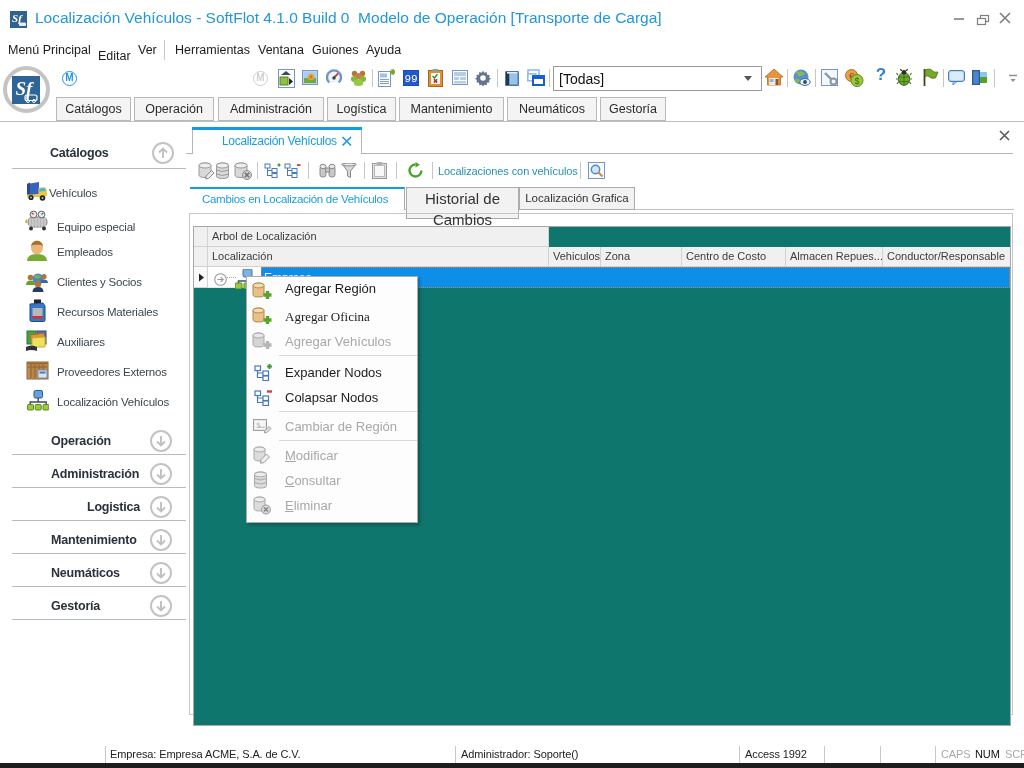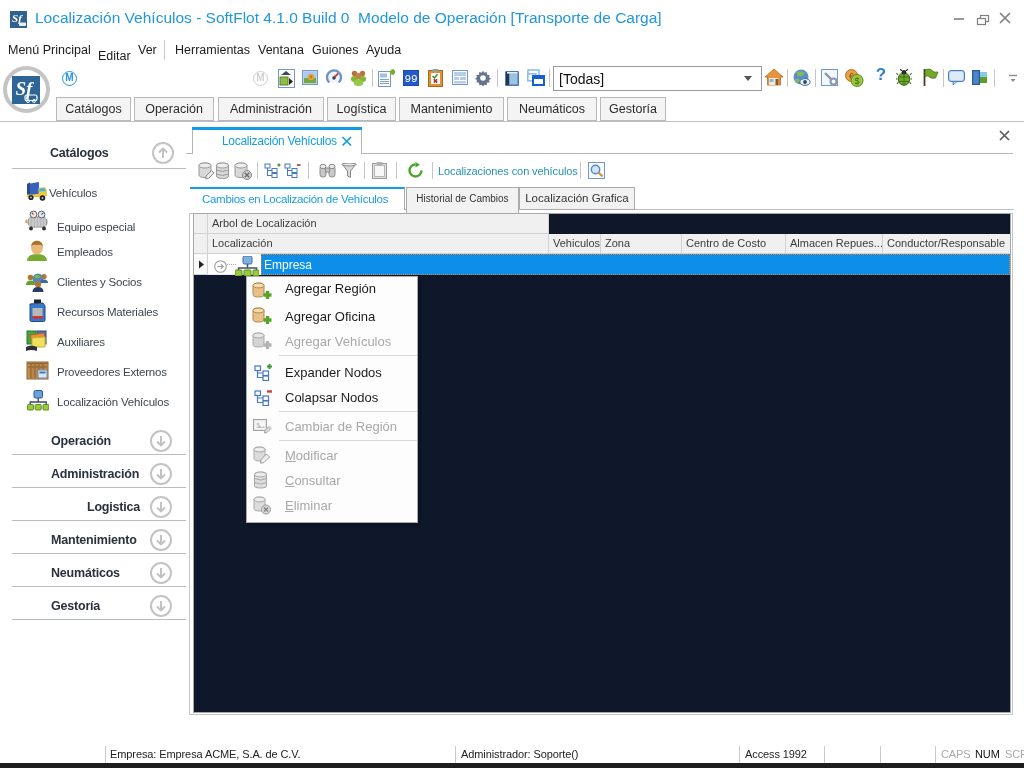--- a/index.html
+++ b/index.html
@@ -448,27 +448,27 @@
     <div class="tbsep" style="left:390px;top:8px;height:17px;"></div>
 
     <svg class="abs" style="left:398px;top:8px;" width="17" height="17">
       <rect x="0.5" y="0.5" width="16" height="16" fill="#f8fbfe" stroke="#7596c8"></rect>
       <circle cx="7.5" cy="7.5" r="4.2" fill="#cfe4f4" stroke="#5588c0" stroke-width="1.4"></circle>
       <path d="M10.5 10.5 L14.5 14.5" stroke="#d09030" stroke-width="2.2"></path>
     </svg>
   </div>
 
   <div class="abs" style="left:190px;top:209px;width:824px;height:1px;background:#c0c0c0;"></div>
-  <div class="abs" style="left:406px;top:187px;width:113px;height:32px;background:#f2f2f2;border:1px solid #ababab;box-sizing:border-box;color:#333;font-size:10px;text-align:center;line-height:21px;">Historial de Cambios</div>
+  <div class="abs" style="left:406px;top:187px;width:113px;height:32px;background:#f2f2f2;border:1px solid #ababab;box-sizing:border-box;color:#333;font-size:15px;text-align:center;line-height:21px;">Historial de Cambios</div>
   <div class="abs" style="left:519px;top:187px;width:116px;height:23px;background:#f2f2f2;border:1px solid #ababab;box-sizing:border-box;color:#333;font-size:11.5px;text-align:center;line-height:21px;">Localización Grafica</div>
   <div class="abs" style="left:190px;top:187px;width:215px;height:23px;background:#fff;border-right:1px solid #ababab;border-top:2.5px solid #129ce8;box-sizing:border-box;"></div>
   <div class="abs" style="left:202px;top:193px;font-size:11.5px;letter-spacing:-0.3px;color:#199ce0;">Cambios en Localización de Vehículos</div>
 
   <div class="abs" style="left:189px;top:213px;width:824px;height:502px;border:1px solid #c6c6c6;box-sizing:border-box;"></div>
-  <div class="abs" id="grid" style="left:193px;top:213px;width:818px;height:500px;background:#0f172a;border:1px solid #a8a8a8;box-sizing:border-box;">
+  <div class="abs" id="grid" style="left:193px;top:226px;width:818px;height:500px;background:#0f766e;border:1px solid #a8a8a8;box-sizing:border-box;">
 
     <div class="hdrcell" style="left:0px;top:0px;width:14px;height:20px;border-bottom:1px solid #d2d2d2;"></div>
     <div class="hdrcell" style="left:14px;top:0px;width:341px;height:20px;border-bottom:1px solid #d2d2d2;">Arbol de Localización</div>
 
     <div class="hdrcell" style="left:0px;top:20px;width:14px;height:20px;border-bottom:1px solid #d2d2d2;"></div>
     <div class="hdrcell" style="left:14px;top:20px;width:341px;height:20px;border-bottom:1px solid #d2d2d2;">Localización</div>
     <div class="hdrcell" style="left:355px;top:20px;width:52px;height:20px;border-bottom:1px solid #d2d2d2;">Vehiculos</div>
     <div class="hdrcell" style="left:407px;top:20px;width:81px;height:20px;border-bottom:1px solid #d2d2d2;">Zona</div>
     <div class="hdrcell" style="left:488px;top:20px;width:104px;height:20px;border-bottom:1px solid #d2d2d2;">Centro de Costo</div>
     <div class="hdrcell" style="left:592px;top:20px;width:97px;height:20px;border-bottom:1px solid #d2d2d2;">Almacen Repues...</div>
@@ -504,21 +504,21 @@
       <path d="M1 3.5 Q1 1 6.5 1 Q12 1 12 3.5 L12 12.5 Q12 15 6.5 15 Q1 15 1 12.5 Z" fill="#e8c088" stroke="#b08848"></path>
       <ellipse cx="6.5" cy="3.5" rx="5.5" ry="2.4" fill="#f4dcb0" stroke="#b08848"></ellipse>
       <path d="M11.5 13 H19.5 M15.5 9 V17" stroke="#58a428" stroke-width="3.4"></path>
     </svg>
     <div class="mitext" style="top:4px;">Agregar Región</div>
     <svg class="abs" style="left:5px;top:30px;" width="20" height="19">
       <path d="M1 3.5 Q1 1 6.5 1 Q12 1 12 3.5 L12 12.5 Q12 15 6.5 15 Q1 15 1 12.5 Z" fill="#e8c088" stroke="#b08848"></path>
       <ellipse cx="6.5" cy="3.5" rx="5.5" ry="2.4" fill="#f4dcb0" stroke="#b08848"></ellipse>
       <path d="M11.5 13 H19.5 M15.5 9 V17" stroke="#58a428" stroke-width="3.4"></path>
     </svg>
-    <div class="mitext" style="top:32px;">Agregar Oficina</div>
+    <div class="mitext" style="top:32px;font-family:Liberation Serif, serif;">Agregar Oficina</div>
     <svg class="abs" style="left:5px;top:55px;" width="20" height="19">
       <path d="M1 3.5 Q1 1 6.5 1 Q12 1 12 3.5 L12 12.5 Q12 15 6.5 15 Q1 15 1 12.5 Z" fill="#d4d4d4" stroke="#a8a8a8"></path>
       <ellipse cx="6.5" cy="3.5" rx="5.5" ry="2.4" fill="#e8e8e8" stroke="#a8a8a8"></ellipse>
       <path d="M11.5 13 H19.5 M15.5 9 V17" stroke="#b4b4b4" stroke-width="3.4"></path>
     </svg>
     <div class="mitext midis" style="top:57px;">Agregar Vehículos</div>
     <div class="abs" style="left:32px;top:78px;width:138px;height:1px;background:#d8d8d8;"></div>
 
     <svg class="abs" style="left:7px;top:86px;" width="18" height="18">
       <rect x="1" y="3" width="5.5" height="4.5" fill="#fff" stroke="#4878c0" stroke-width="1.2"></rect>

